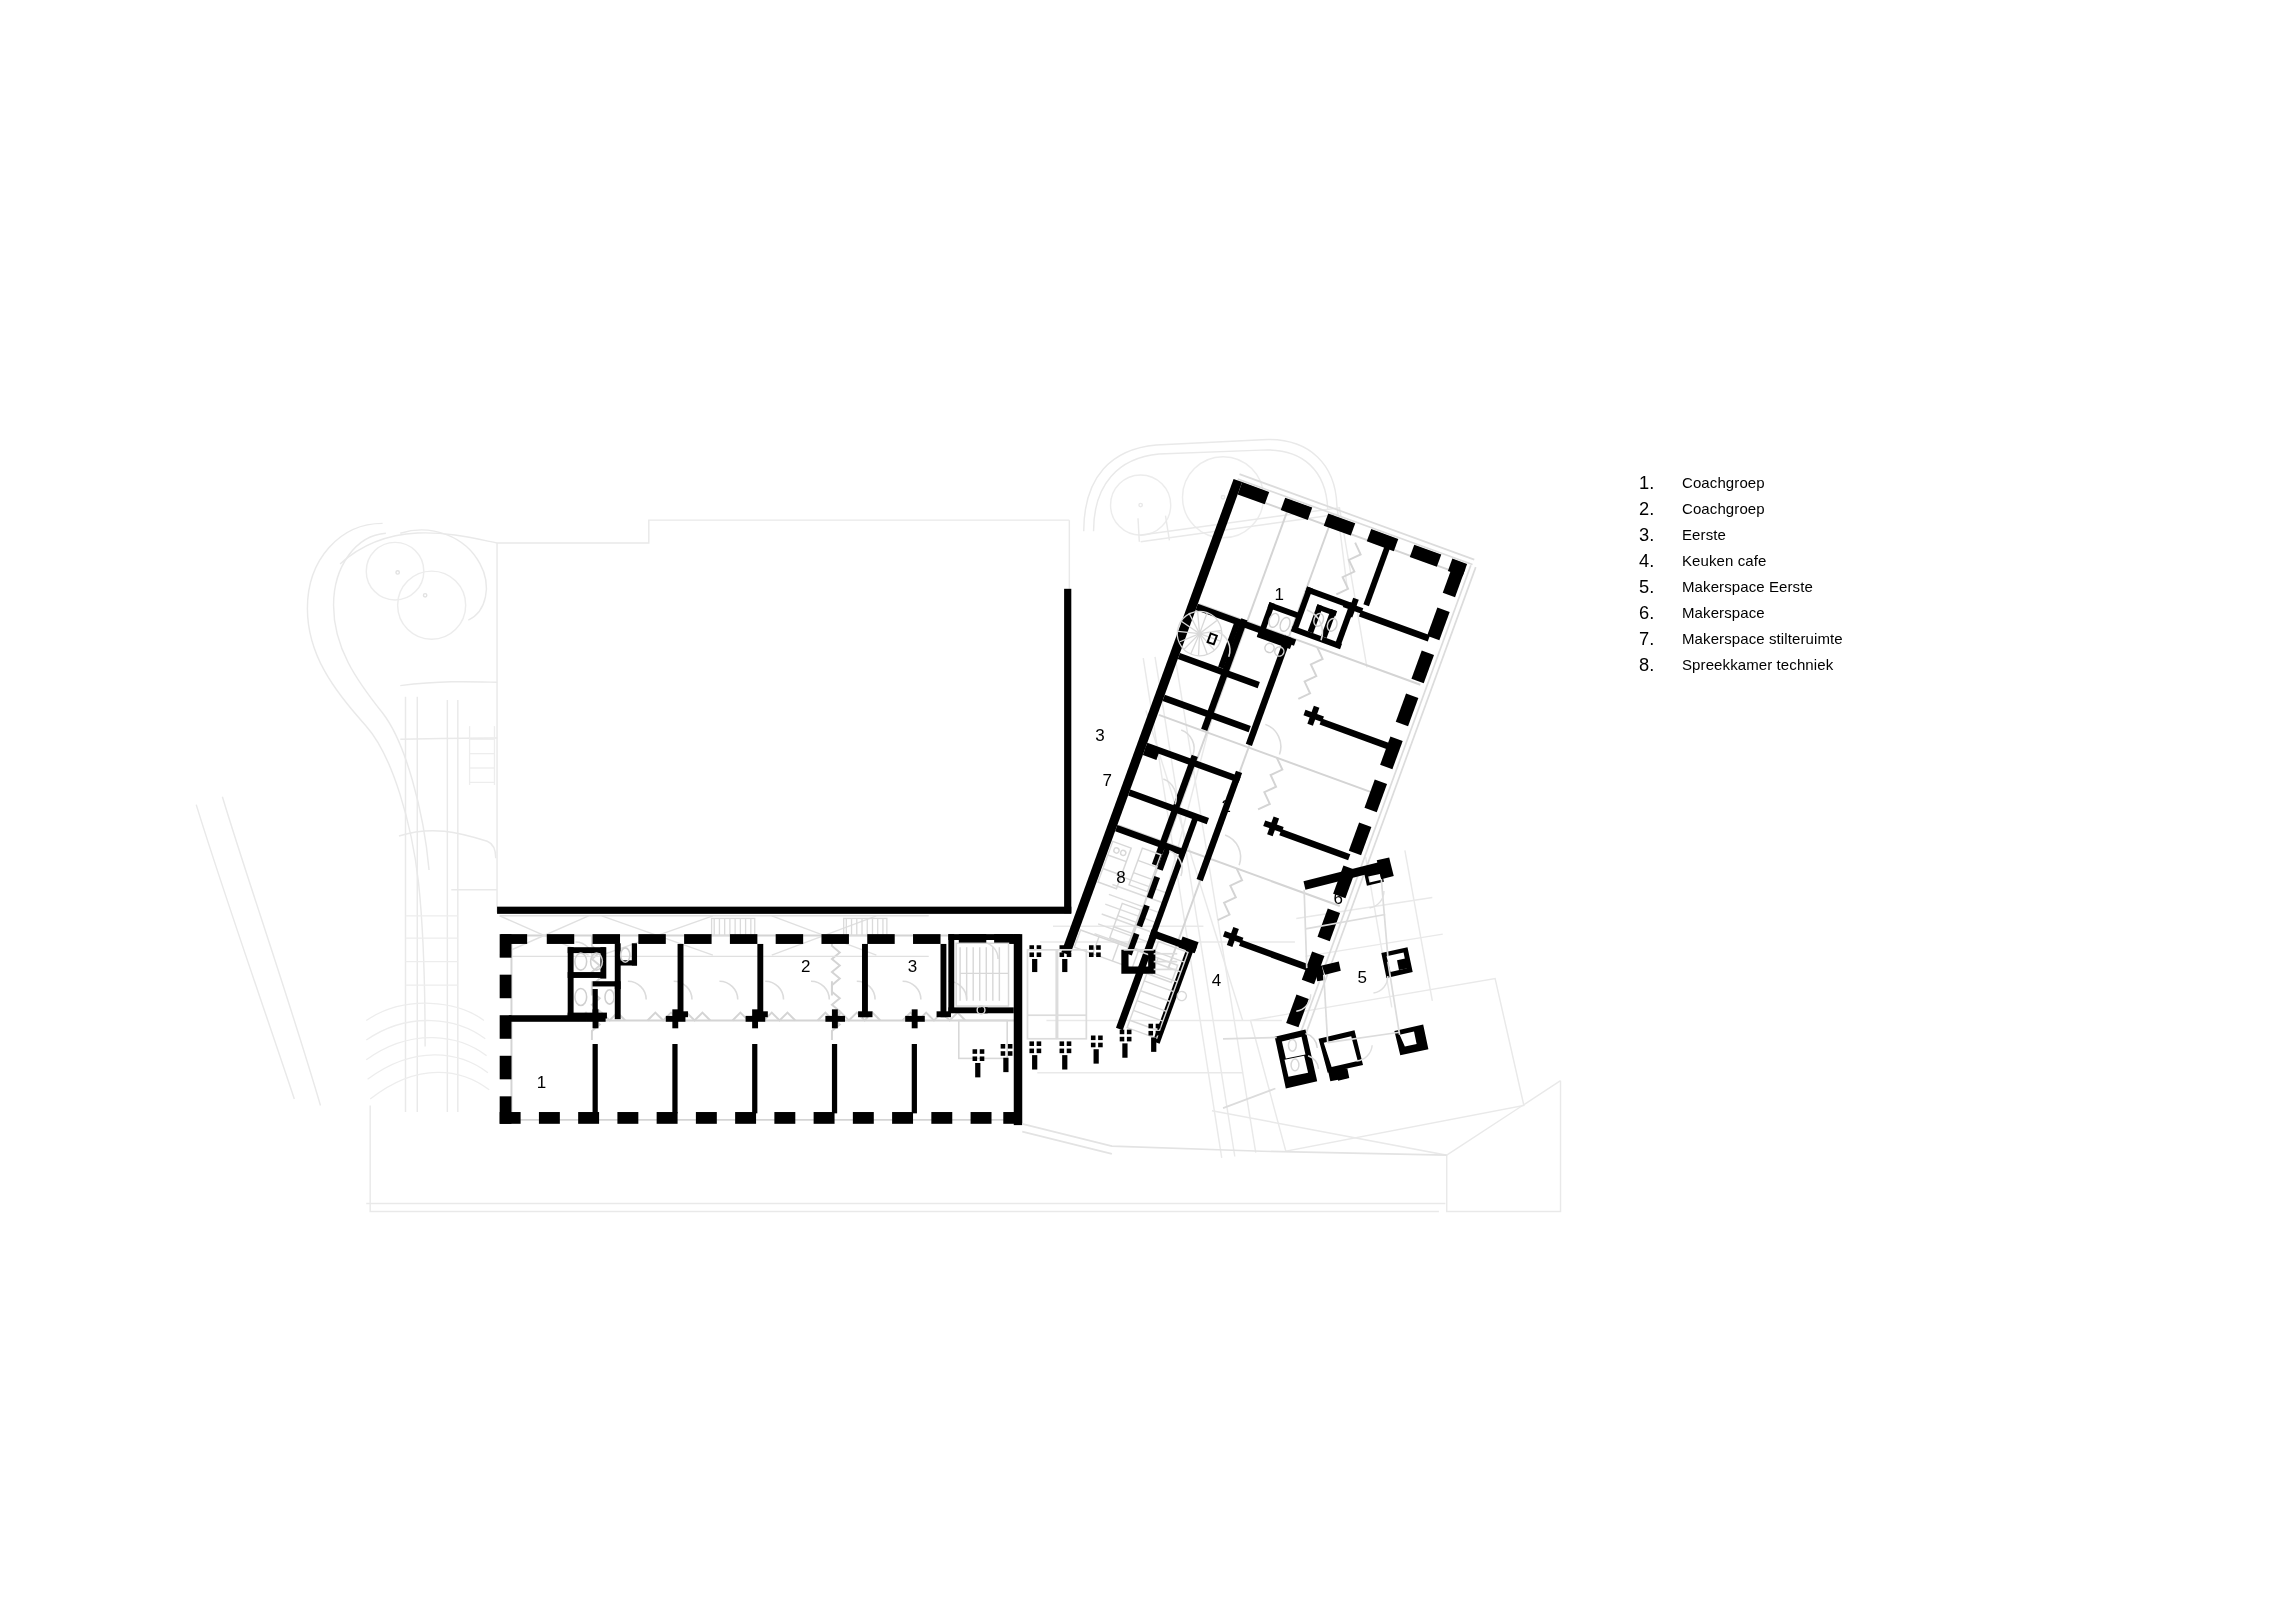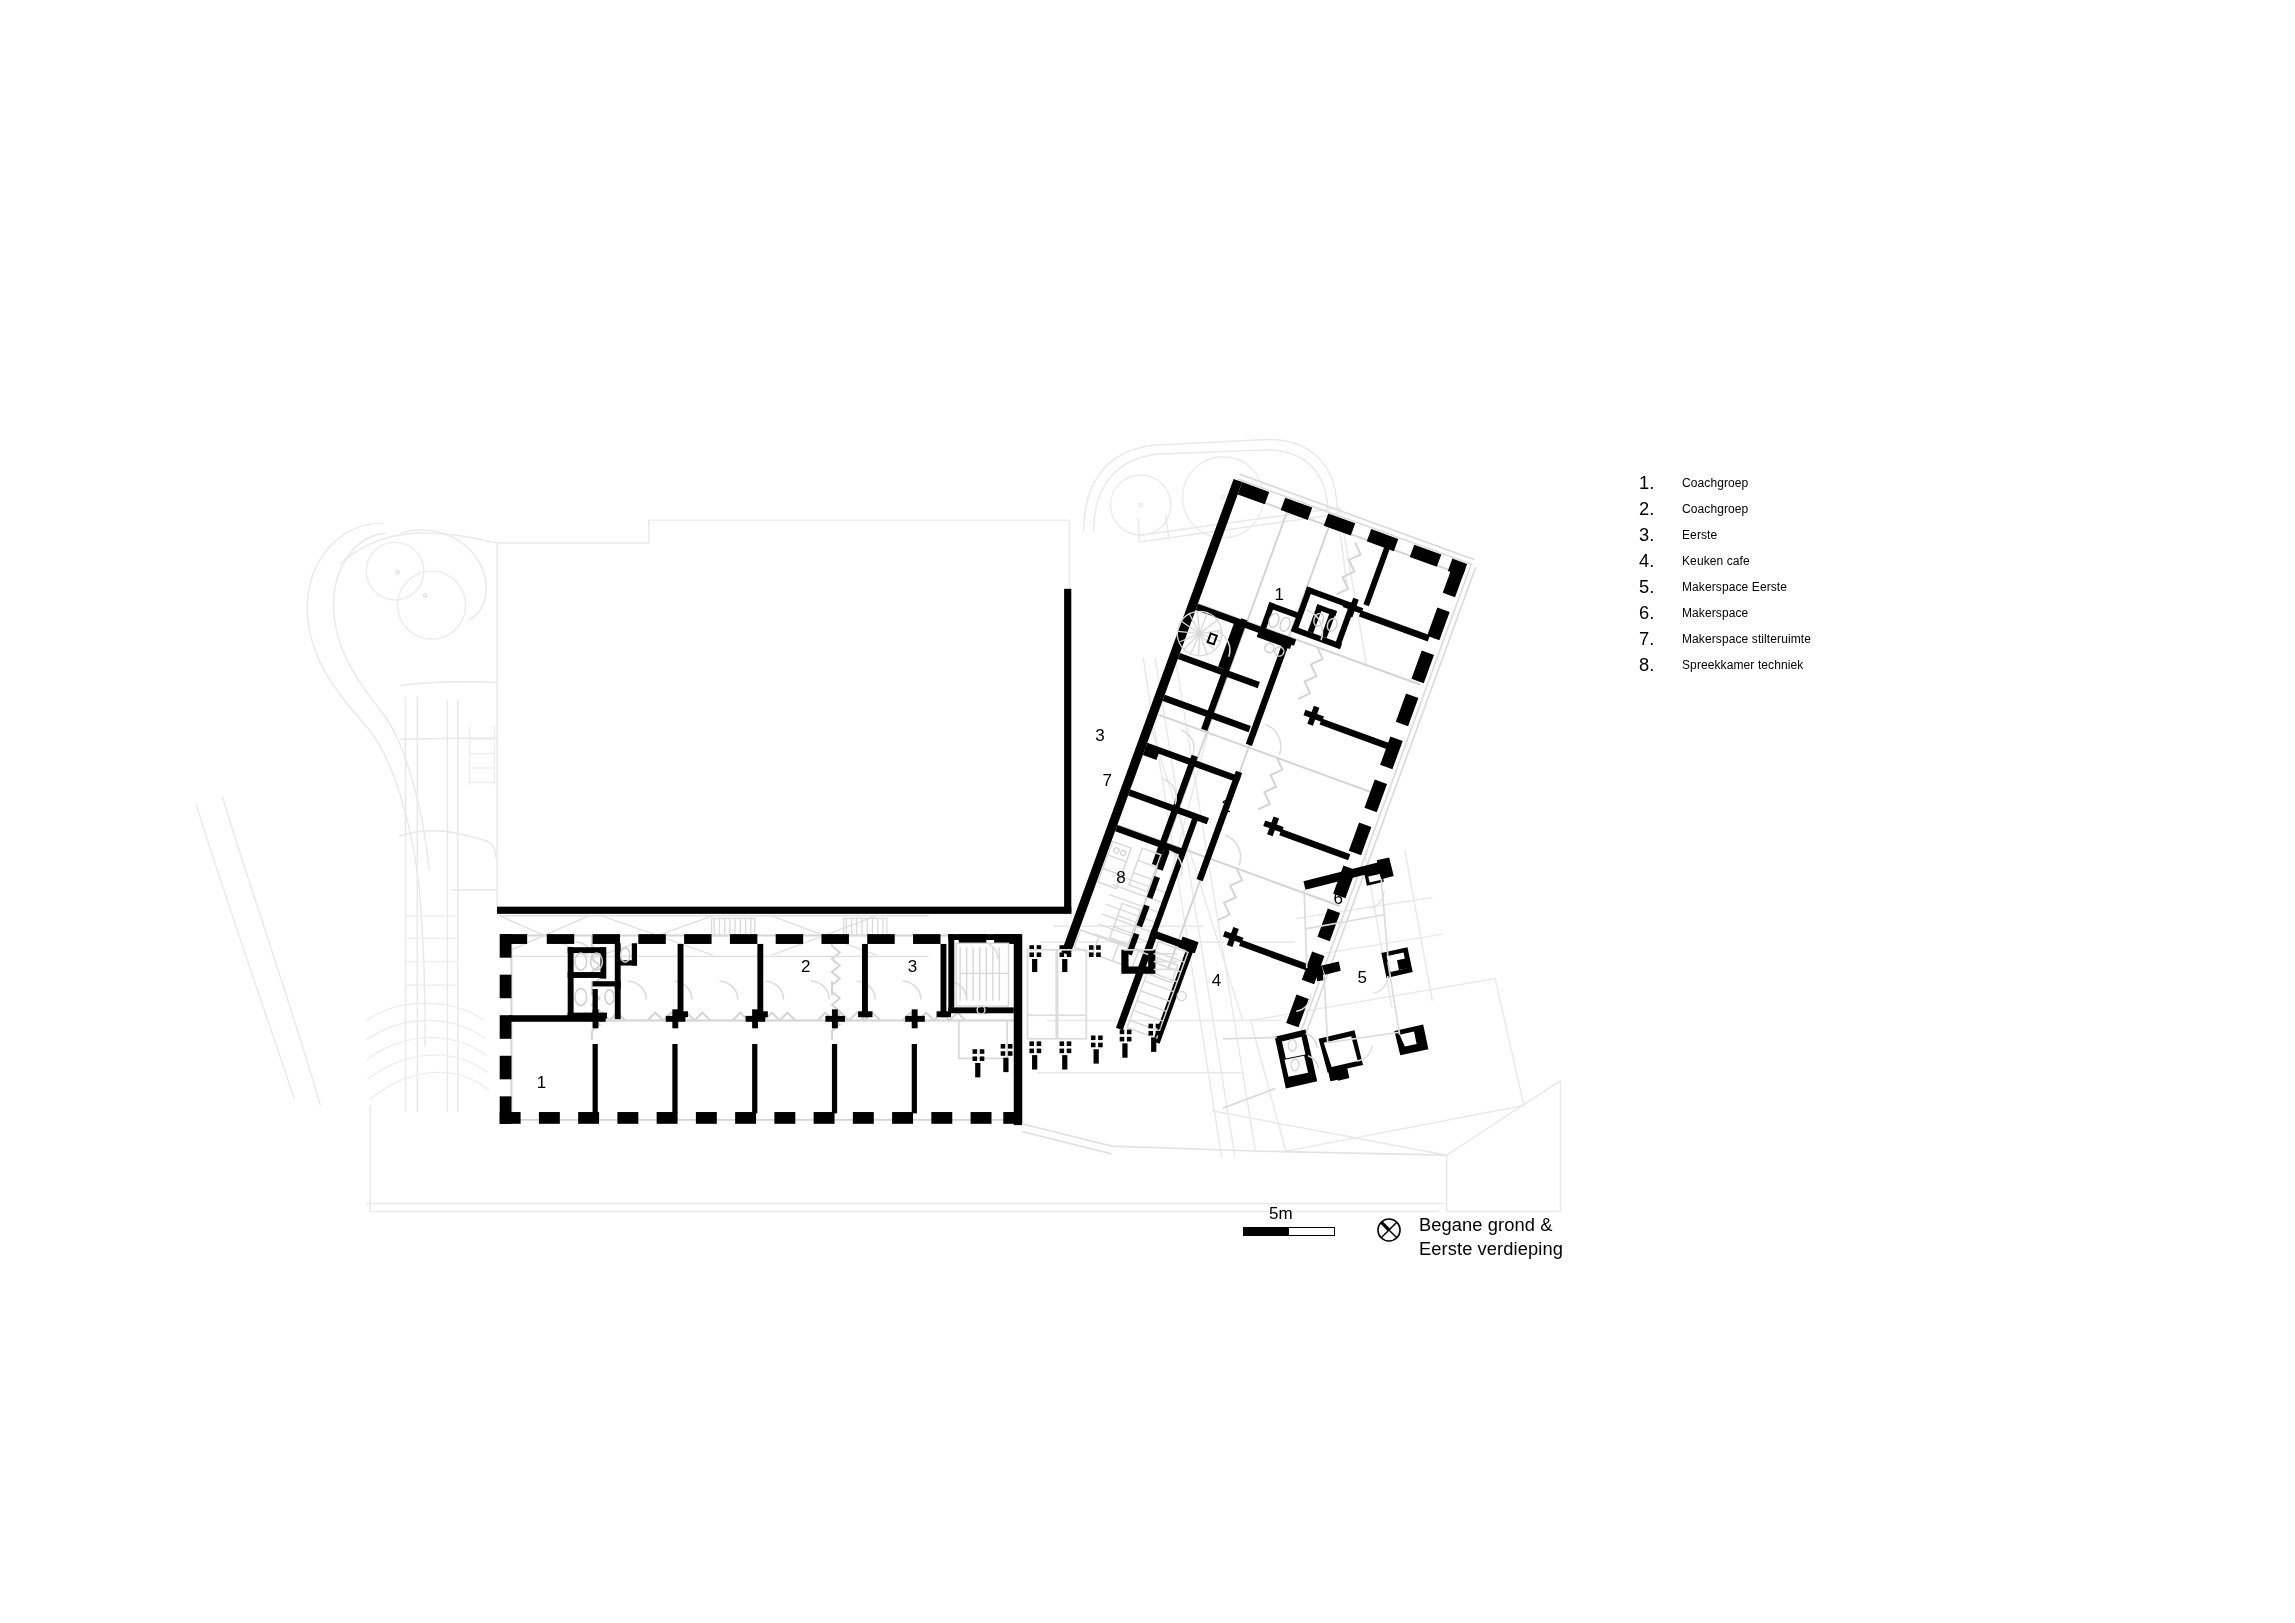--- a/index.html
+++ b/index.html
@@ -15,21 +15,21 @@
 
   
   #legend{
     position:absolute;left:1639px;top:470px;width:366px;
   }
   .legend-row{
     display:flex;align-items:flex-start;
     height:26px;line-height:26px;
   }
   .legend-num{width:43px;font-size:18.3px;letter-spacing:0.1px;}
-  .legend-label{font-size:12px;letter-spacing:0.1px;white-space:nowrap;}
+  .legend-label{font-size:15px;letter-spacing:0.1px;white-space:nowrap;}
 
   
   #caption-block{
     position:absolute;left:1243px;top:1213px;
     display:flex;align-items:flex-start;
   }
   #scalebar{position:relative;width:92px;margin-top:14.4px;}
   #scalebar-label{
     position:absolute;left:26px;top:-22px;font-size:17px;line-height:17px;
   }
@@ -743,39 +743,15 @@
     <div class="legend-row">
       <span class="legend-num">7.</span>
       <span class="legend-label">Makerspace stilteruimte</span>
     </div>
     <div class="legend-row">
       <span class="legend-num">8.</span>
       <span class="legend-label">Spreekkamer techniek</span>
     </div>
   </div>
 
-  <div id="caption-block">
-
-    <div id="scalebar">
-      <div id="scalebar-label">5m</div>
-      <div id="scalebar-graphic">
-        <div id="scalebar-fill"></div>
-        <div id="scalebar-empty"></div>
-      </div>
-    </div>
-
-    <div id="north-symbol">
-      <svg width="26" height="26" viewBox="0 0 40 40">
-        <circle cx="20" cy="20" r="17" fill="none" stroke="#000" stroke-width="2.4"></circle>
-        <path d="M 8 8 L 20 20" stroke="#000" stroke-width="5" stroke-linecap="butt"></path>
-        <path d="M 20 20 L 32 32" stroke="#000" stroke-width="2.2"></path>
-        <path d="M 32 8 L 8 32" stroke="#000" stroke-width="2.2"></path>
-      </svg>
-    </div>
-
-    <div id="caption-text">
-      <div>Begane grond &amp;</div>
-      <div>Eerste verdieping</div>
-    </div>
-  </div>
 
 </div>
 
 
 </body></html>

